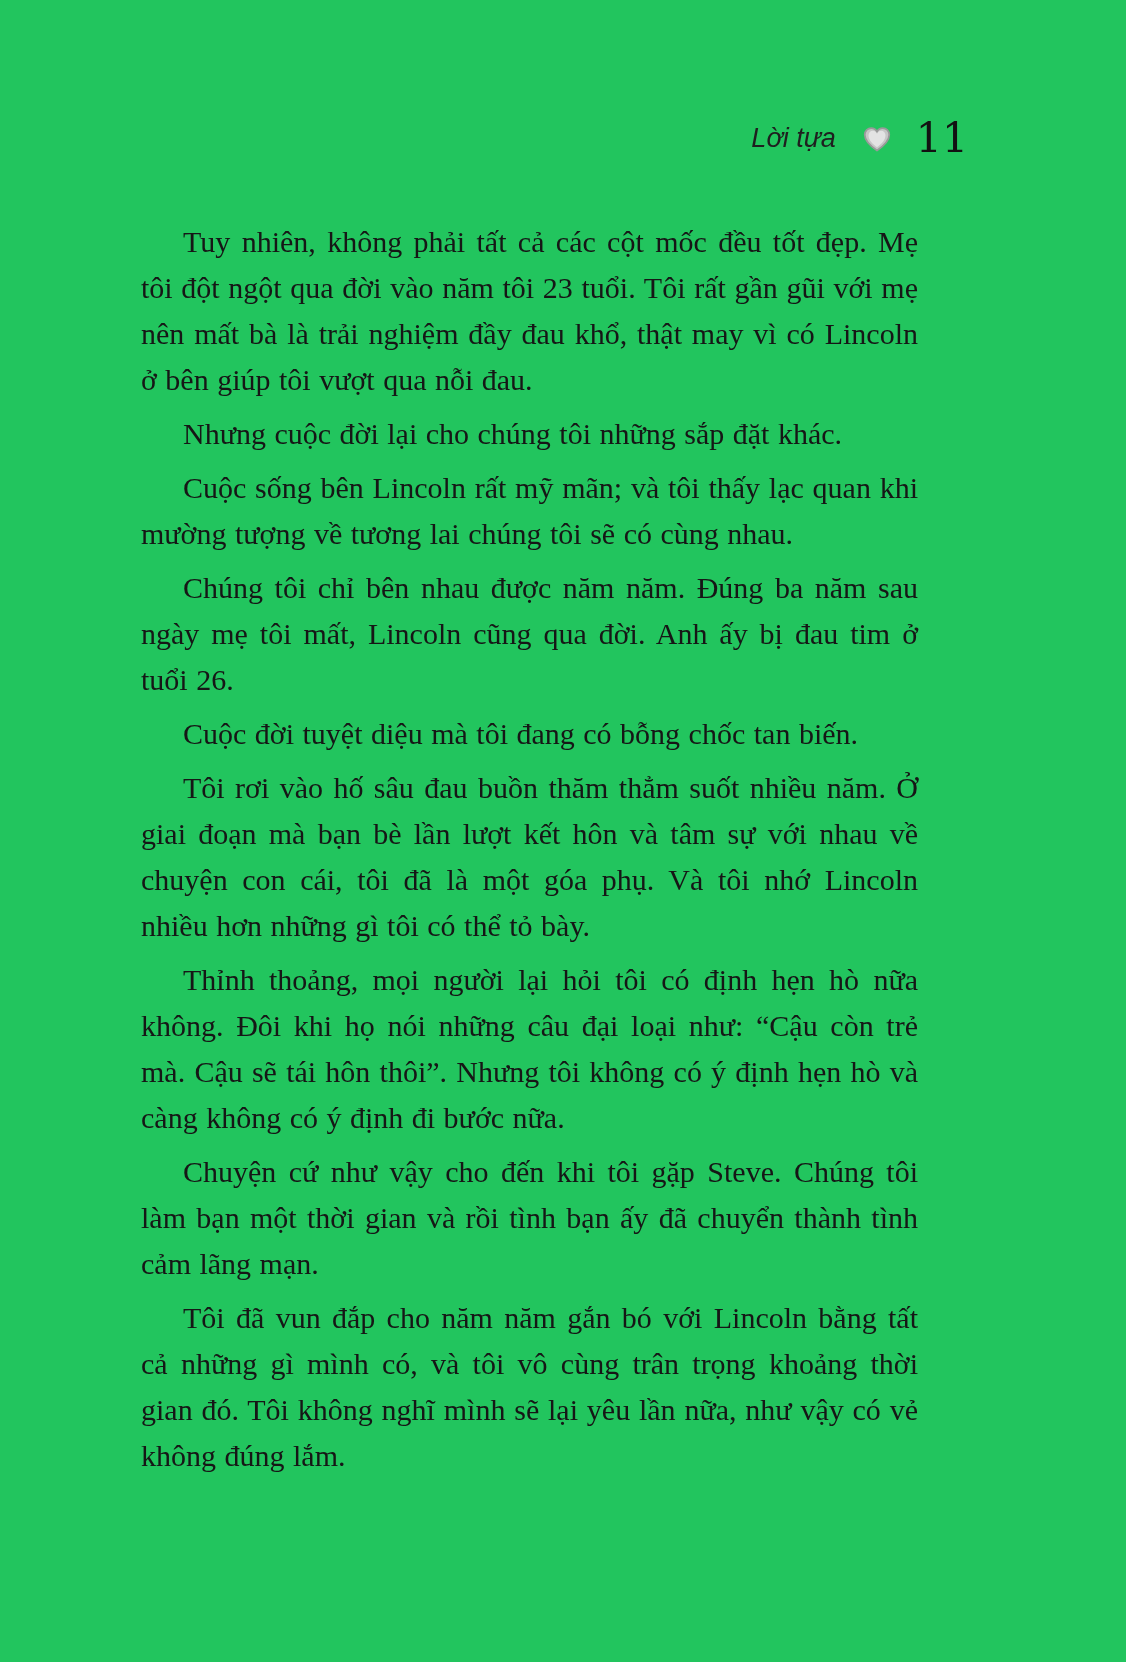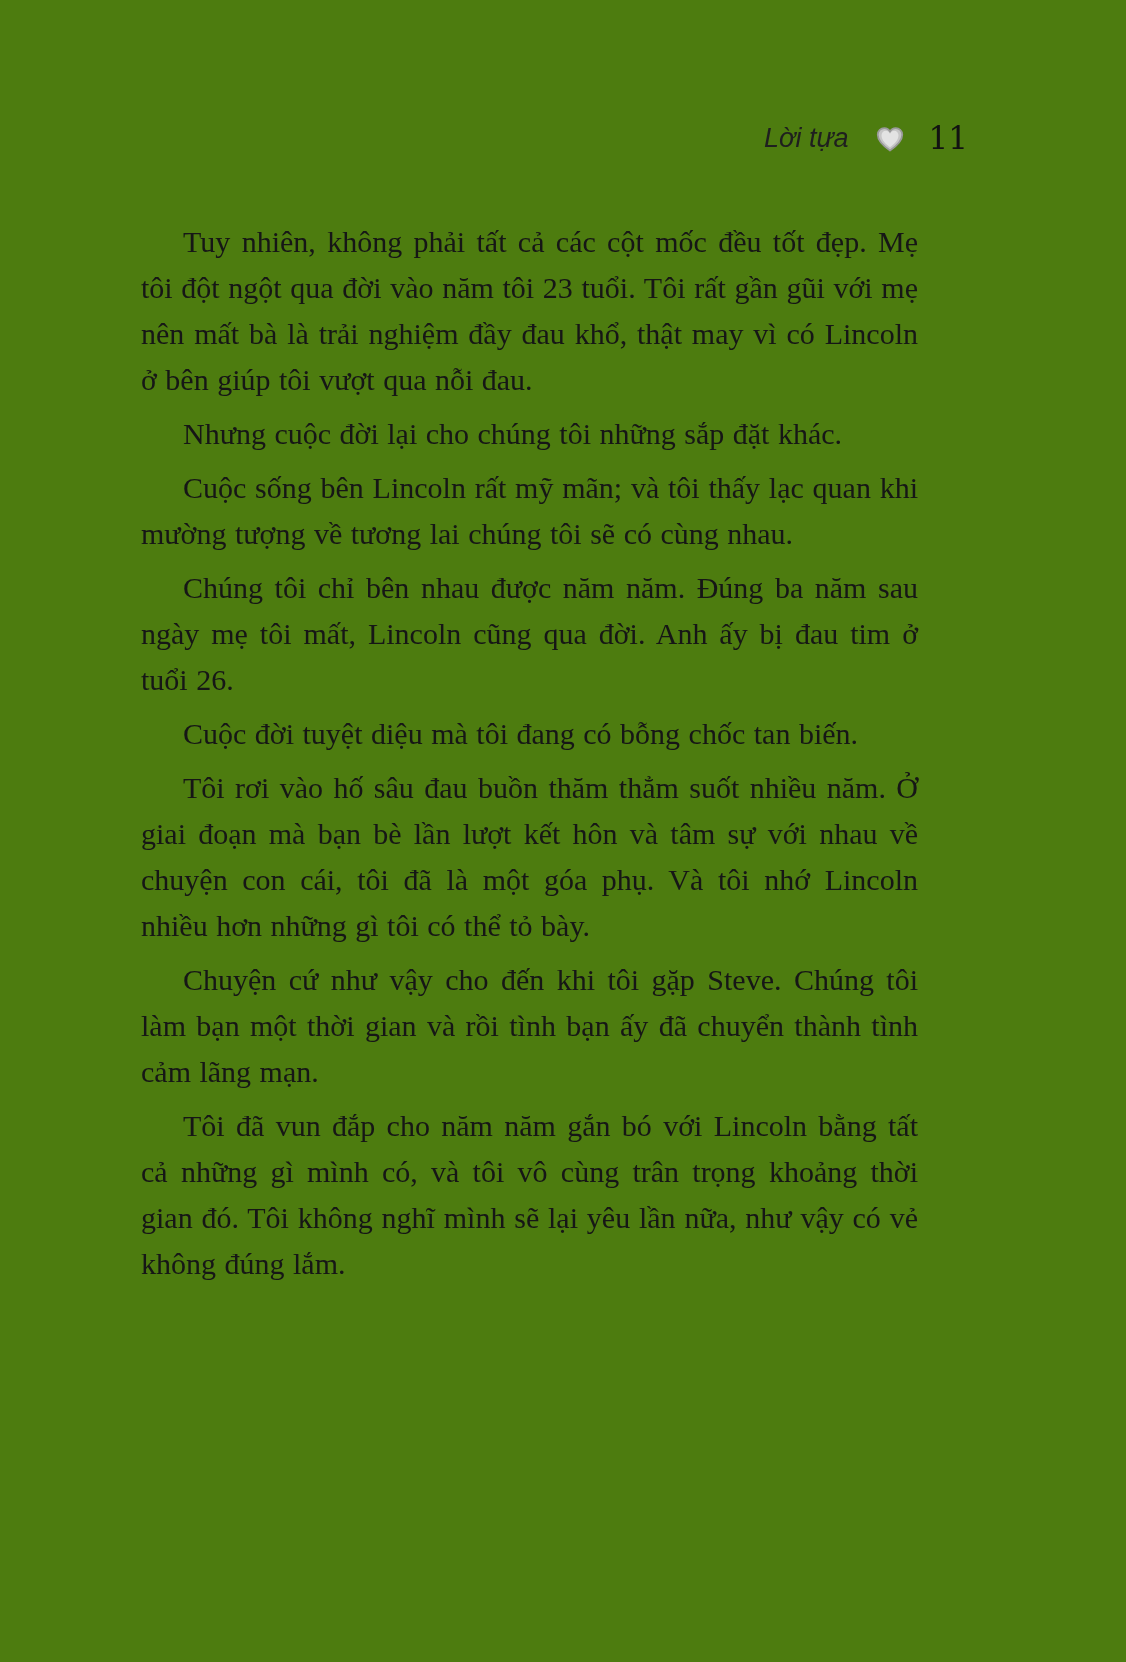--- a/index.html
+++ b/index.html
@@ -9,21 +9,21 @@
   body {
     width: 1126px;
     height: 1662px;
     background: #ffffff;
     position: relative;
     overflow: hidden;
   }
   .page {
     position: absolute;
     inset: 0;
-    background: #4d7c0f;
+    background: #22c55e;
   }
   .page-header {
     position: absolute;
     top: 121px;
     right: 158px;
     display: flex;
     align-items: center;
     white-space: nowrap;
   }
   .running-title {
@@ -33,21 +33,21 @@
     line-height: 34px;
     color: #1f1f1f;
   }
   .heart-wrap {
     margin: 2px 24px 0 26px;
     display: inline-flex;
     align-items: center;
   }
   .page-number {
     font-family: "DejaVu Serif", serif;
-    font-size: 31px;
+    font-size: 41px;
     line-height: 34px;
     color: #121212;
   }
   .page-body {
     position: absolute;
     left: 133px;
     top: 211px;
     width: 793px;
   }
   .page-body p {
@@ -79,17 +79,18 @@
   </div>
 
   <div class="page-body">
 
   <p>Tuy nhiên, không phải tất cả các cột mốc đều tốt đẹp. Mẹ tôi đột ngột qua đời vào năm tôi 23 tuổi. Tôi rất gần gũi với mẹ nên mất bà là trải nghiệm đầy đau khổ, thật may vì có Lincoln ở bên giúp tôi vượt qua nỗi đau.</p>
       <p>Nhưng cuộc đời lại cho chúng tôi những sắp đặt khác.</p>
       <p>Cuộc sống bên Lincoln rất mỹ mãn; và tôi thấy lạc quan khi mường tượng về tương lai chúng tôi sẽ có cùng nhau.</p>
       <p>Chúng tôi chỉ bên nhau được năm năm. Đúng ba năm sau ngày mẹ tôi mất, Lincoln cũng qua đời. Anh ấy bị đau tim ở tuổi 26.</p>
       <p>Cuộc đời tuyệt diệu mà tôi đang có bỗng chốc tan biến.</p>
       <p>Tôi rơi vào hố sâu đau buồn thăm thẳm suốt nhiều năm. Ở giai đoạn mà bạn bè lần lượt kết hôn và tâm sự với nhau về chuyện con cái, tôi đã là một góa phụ. Và tôi nhớ Lincoln nhiều hơn những gì tôi có thể tỏ bày.</p>
+      <p>Thỉnh thoảng, mọi người lại hỏi tôi có định hẹn hò nữa không. Đôi khi họ nói những câu đại loại như: “Cậu còn trẻ mà. Cậu sẽ tái hôn thôi”. Nhưng tôi không có ý định hẹn hò và càng không có ý định đi bước nữa.</p>
       <p>Chuyện cứ như vậy cho đến khi tôi gặp Steve. Chúng tôi làm bạn một thời gian và rồi tình bạn ấy đã chuyển thành tình cảm lãng mạn.</p>
       <p>Tôi đã vun đắp cho năm năm gắn bó với Lincoln bằng tất cả những gì mình có, và tôi vô cùng trân trọng khoảng thời gian đó. Tôi không nghĩ mình sẽ lại yêu lần nữa, như vậy có vẻ không đúng lắm.</p>
     </div>
 
 </div>
 
 </body></html>

